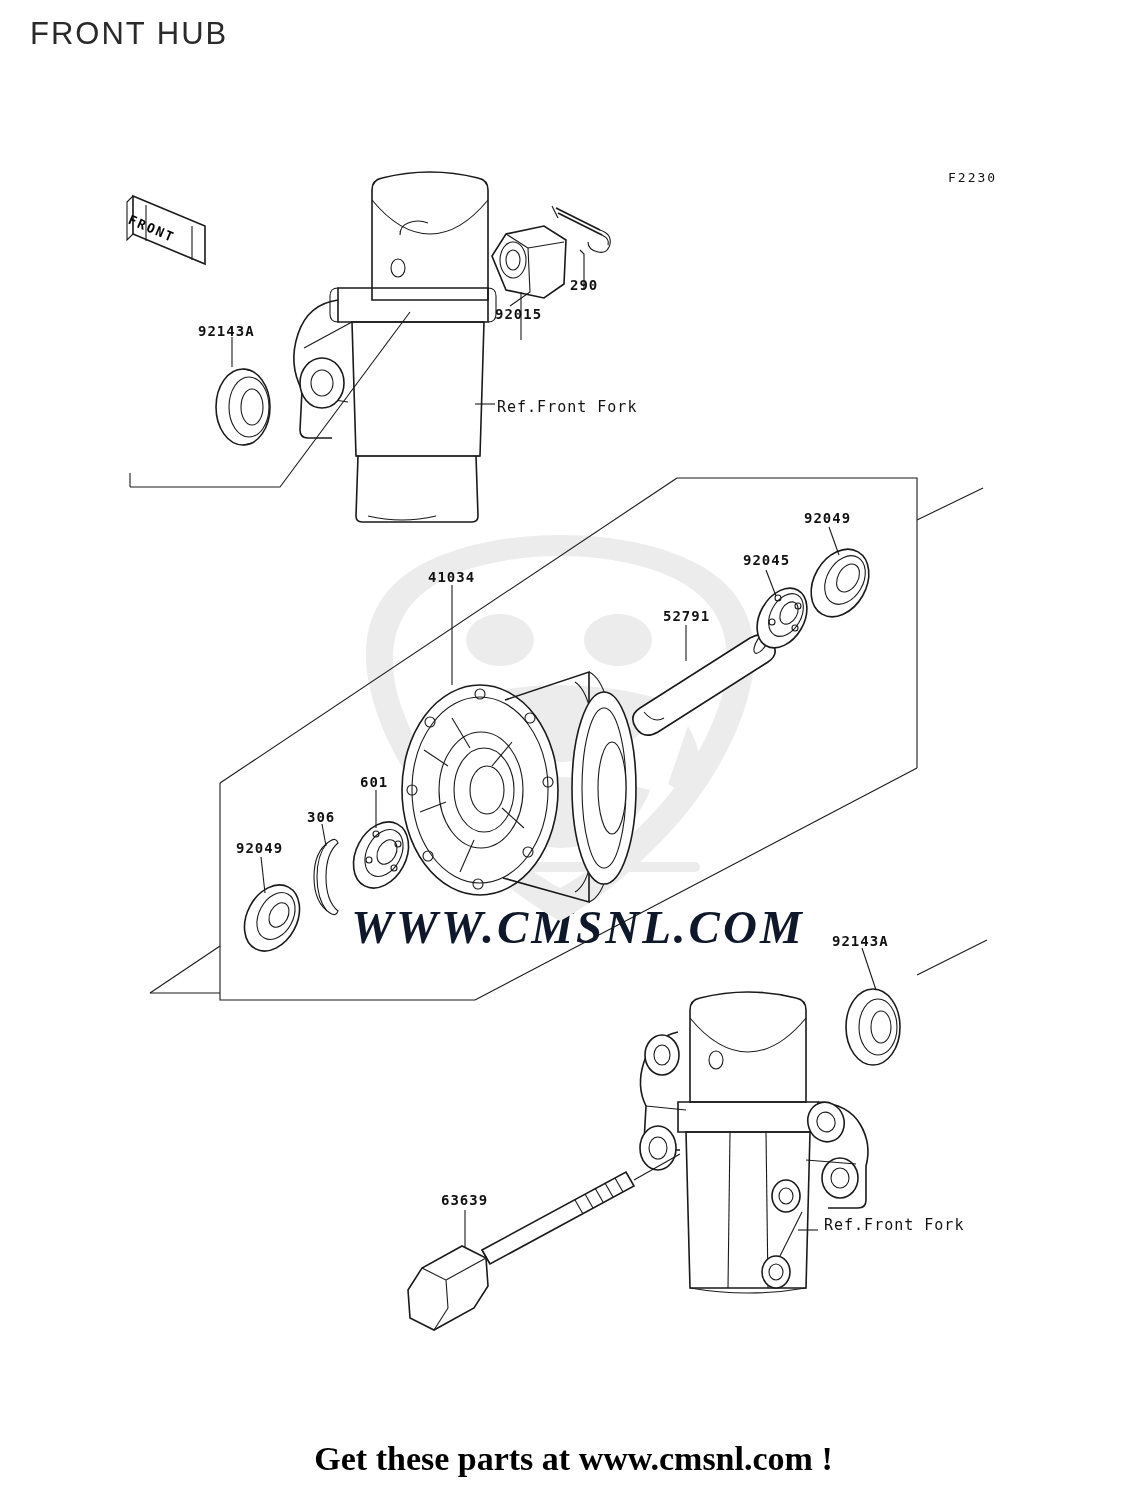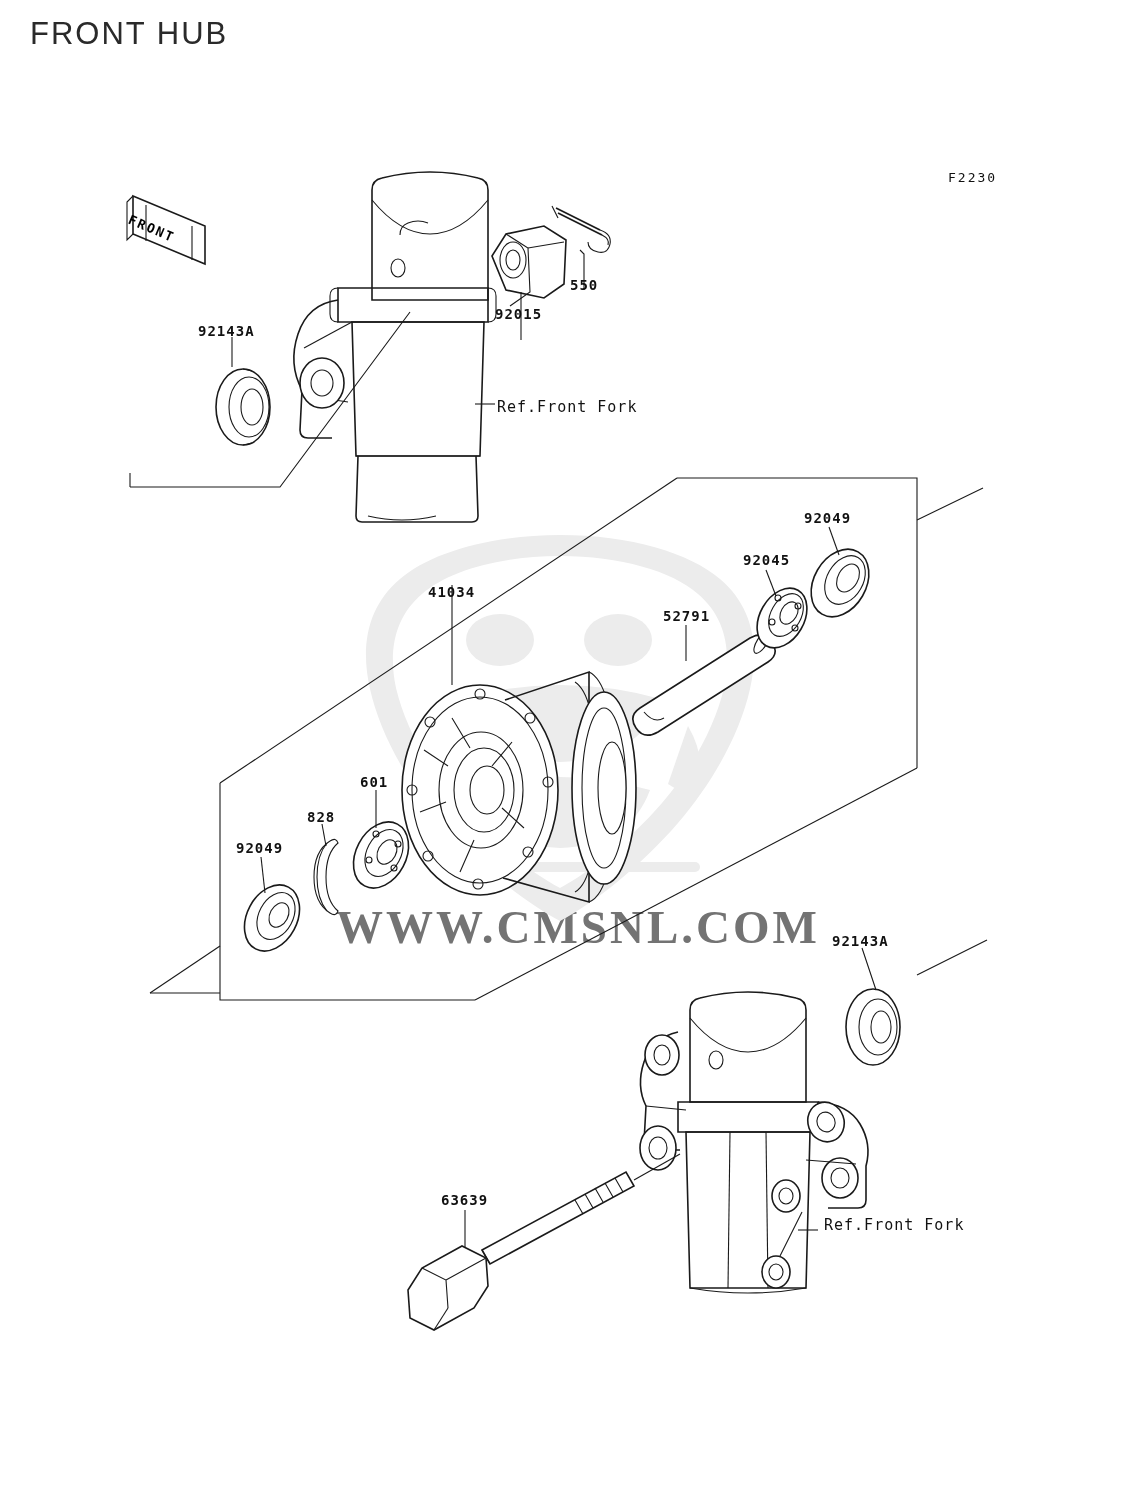--- a/index.html
+++ b/index.html
@@ -79,21 +79,22 @@
   .wm-text {
     position: absolute;
     left: 178px;
     top: 900px;
     width: 800px;
     text-align: center;
     font-family: "Liberation Serif", serif;
     font-weight: bold;
     font-size: 47px;
     letter-spacing: 3px;
-    color: #737373;
+    color: #0f172a;
+    font-style: italic;
   }
   .front-badge {
     position: absolute;
     left: 124px;
     top: 188px;
     width: 86px;
     height: 78px;
   }
 </style>
 </head>
@@ -334,28 +335,29 @@
       <path class="ln-t" d="M146 205 l0 36 M192 226 l0 34"></path>
     </g>
   </svg>
 
   <div class="front-badge">
     <div style="position:absolute; left:8px; top:24px; transform:rotate(23deg); transform-origin:left top; font-family:'DejaVu Sans Mono',monospace; font-size:13px; font-weight:bold; letter-spacing:2px;">FRONT</div>
   </div>
 
   <div class="callout" style="left:198px; top:323px;">92143A</div>
   <div class="callout" style="left:495px; top:306px;">92015</div>
-  <div class="callout" style="left:570px; top:277px;">550</div>
+  <div class="callout" style="left:570px; top:277px;">290</div>
   <div class="callout" style="left:804px; top:510px;">92049</div>
   <div class="callout" style="left:743px; top:552px;">92045</div>
   <div class="callout" style="left:663px; top:608px;">52791</div>
-  <div class="callout" style="left:428px; top:584px;">41034</div>
+  <div class="callout" style="left:428px; top:569px;">41034</div>
   <div class="callout" style="left:360px; top:774px;">601</div>
-  <div class="callout" style="left:307px; top:809px;">828</div>
+  <div class="callout" style="left:307px; top:809px;">306</div>
   <div class="callout" style="left:236px; top:840px;">92049</div>
   <div class="callout" style="left:832px; top:933px;">92143A</div>
   <div class="callout" style="left:441px; top:1192px;">63639</div>
 
   <div class="ref-label" style="left:497px; top:398px;">Ref.Front Fork</div>
   <div class="ref-label" style="left:824px; top:1216px;">Ref.Front Fork</div>
 
+  <div class="footer">Get these parts at www.cmsnl.com !</div>
 
 </div>
 
 </body></html>

